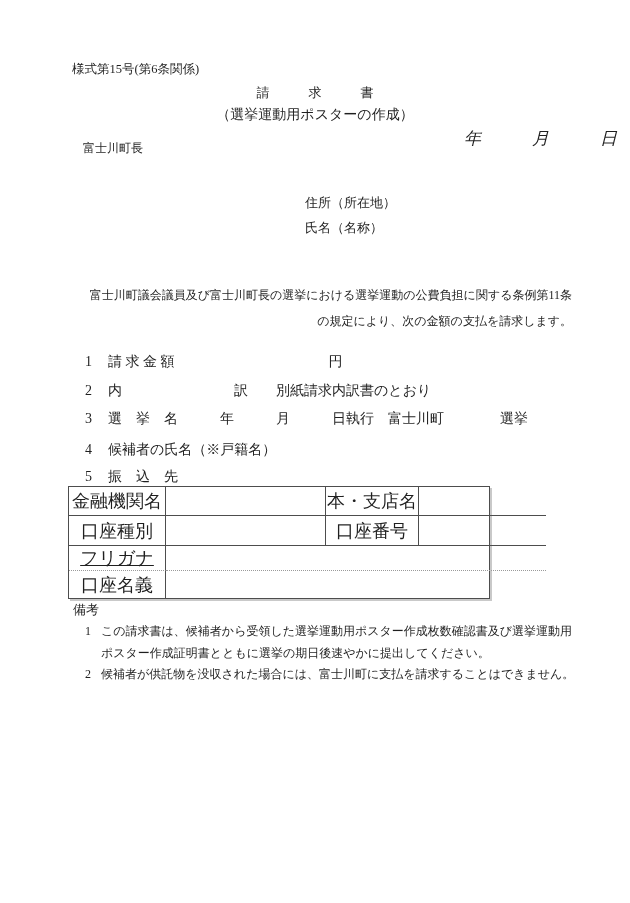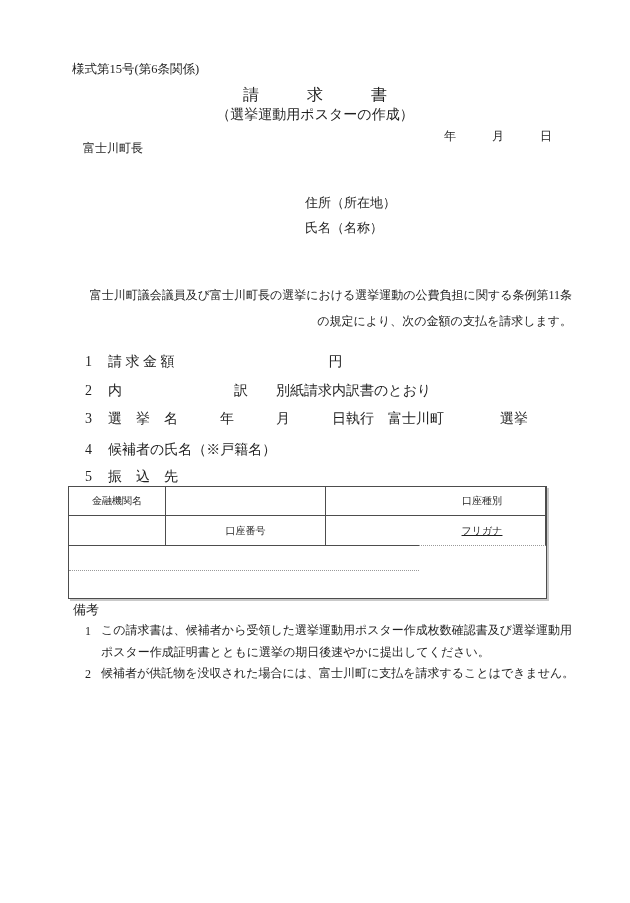--- a/index.html
+++ b/index.html
@@ -14,62 +14,62 @@
     position:relative;
     width:630px;height:903px;
     background:var(--bg);
     color:var(--text);
     font-family:"Liberation Serif","DejaVu Serif",serif;
     overflow:hidden;
     margin:0 auto;
   }
   .abs{position:absolute;line-height:1.2;white-space:pre;}
   .form-number{left:72px;top:62px;font-size:12.5px;}
-  .title{left:0;top:85px;width:630px;text-align:center;font-size:16px;}
+  .title{left:0;top:85px;width:630px;text-align:center;font-size:13px;}
   .subtitle{left:0;top:107px;width:630px;text-align:center;font-size:14px;}
-  .date-line{left:444px;top:129px;font-size:12px;}
+  .date-line{left:464px;top:129px;font-size:17px;font-style:italic;}
   .addressee{left:83px;top:141px;font-size:12px;text-align:right;}
   .applicant-line{left:305px;font-size:13px;}
   .addr{top:195px;}
   .name{top:220px;}
   .corp{top:245px;}
   .body-par{
     left:72px;top:283px;width:500px;
     font-size:12px;line-height:25.5px;
     text-indent:12px;white-space:normal;text-align:right;
   }
   .item{left:85px;display:flex;font-size:14px;}
   .item-num{width:23px;flex:none;}
   .item-1{top:354px;}
   .item-2{top:383px;}
   .item-3{top:411px;}
   .item-4{top:442px;}
   .item-5{top:469px;}
   .bank-table{
     left:68px;top:486px;
-    width:479px;height:113px;
+    width:422px;height:113px;
     display:grid;
     grid-template-columns:97px 160px 93px 127px;
     grid-template-rows:29px 30px 25px 27px;
     border:1px solid var(--border);
     box-shadow:2px 2px 0 #c9c9c9;
-    font-size:10px;
+    font-size:18px;
     white-space:pre;
   }
   .cell{display:flex;align-items:center;}
   .cell.lbl{justify-content:center;}
   .br{border-right:1px solid var(--border);}
   .bb{border-bottom:1px solid var(--border);}
   .bd{border-bottom:1px dotted var(--dotted);text-decoration:underline;}
   .span3{grid-column:span 3;}
   .remarks-heading{left:73px;top:602px;font-size:13px;}
   .notes{left:85px;top:621px;width:520px;font-size:12px;line-height:21.5px;white-space:normal;}
   .note{display:flex;align-items:flex-start;}
   .note-num{width:16px;flex:none;}
-  .note-text{width:472px;font-family:Liberation Mono, monospace;}
+  .note-text{width:472px;}
   .note-text.nowrap{white-space:nowrap;width:auto;}
 </style>
 </head>
 <body>
 
 <div class="page">
 
   <div class="abs form-number">様式第15号(第6条関係)</div>
   <div class="abs title">請　　　求　　　書</div>
   <div class="abs subtitle">（選挙運動用ポスターの作成）</div>
@@ -98,30 +98,32 @@
     <span class="item-text">候補者の氏名（※戸籍名）</span>
   </div>
   <div class="abs item item-5">
     <span class="item-num">5</span>
     <span class="item-text">振　込　先</span>
   </div>
 
   <div class="bank-table abs" style="line-height:1;">
     <div class="cell lbl br bb">金融機関名</div>
     <div class="cell br bb"></div>
+    <div class="cell lbl br bb">本・支店名</div>
     <div class="cell bb"></div>
 
     <div class="cell lbl br bb">口座種別</div>
     <div class="cell br bb"></div>
     <div class="cell lbl br bb">口座番号</div>
     <div class="cell bb"></div>
 
     <div class="cell lbl br bd">フリガナ</div>
     <div class="cell span3 bd"></div>
 
+    <div class="cell lbl br">口座名義</div>
     <div class="cell span3"></div>
   </div>
 
   <div class="abs remarks-heading">備考</div>
 
   <div class="abs notes">
     <div class="note">
       <span class="note-num">1</span>
       <span class="note-text">この請求書は、候補者から受領した選挙運動用ポスター作成枚数確認書及び選挙運動用ポスター作成証明書とともに選挙の期日後速やかに提出してください。</span>
     </div>

